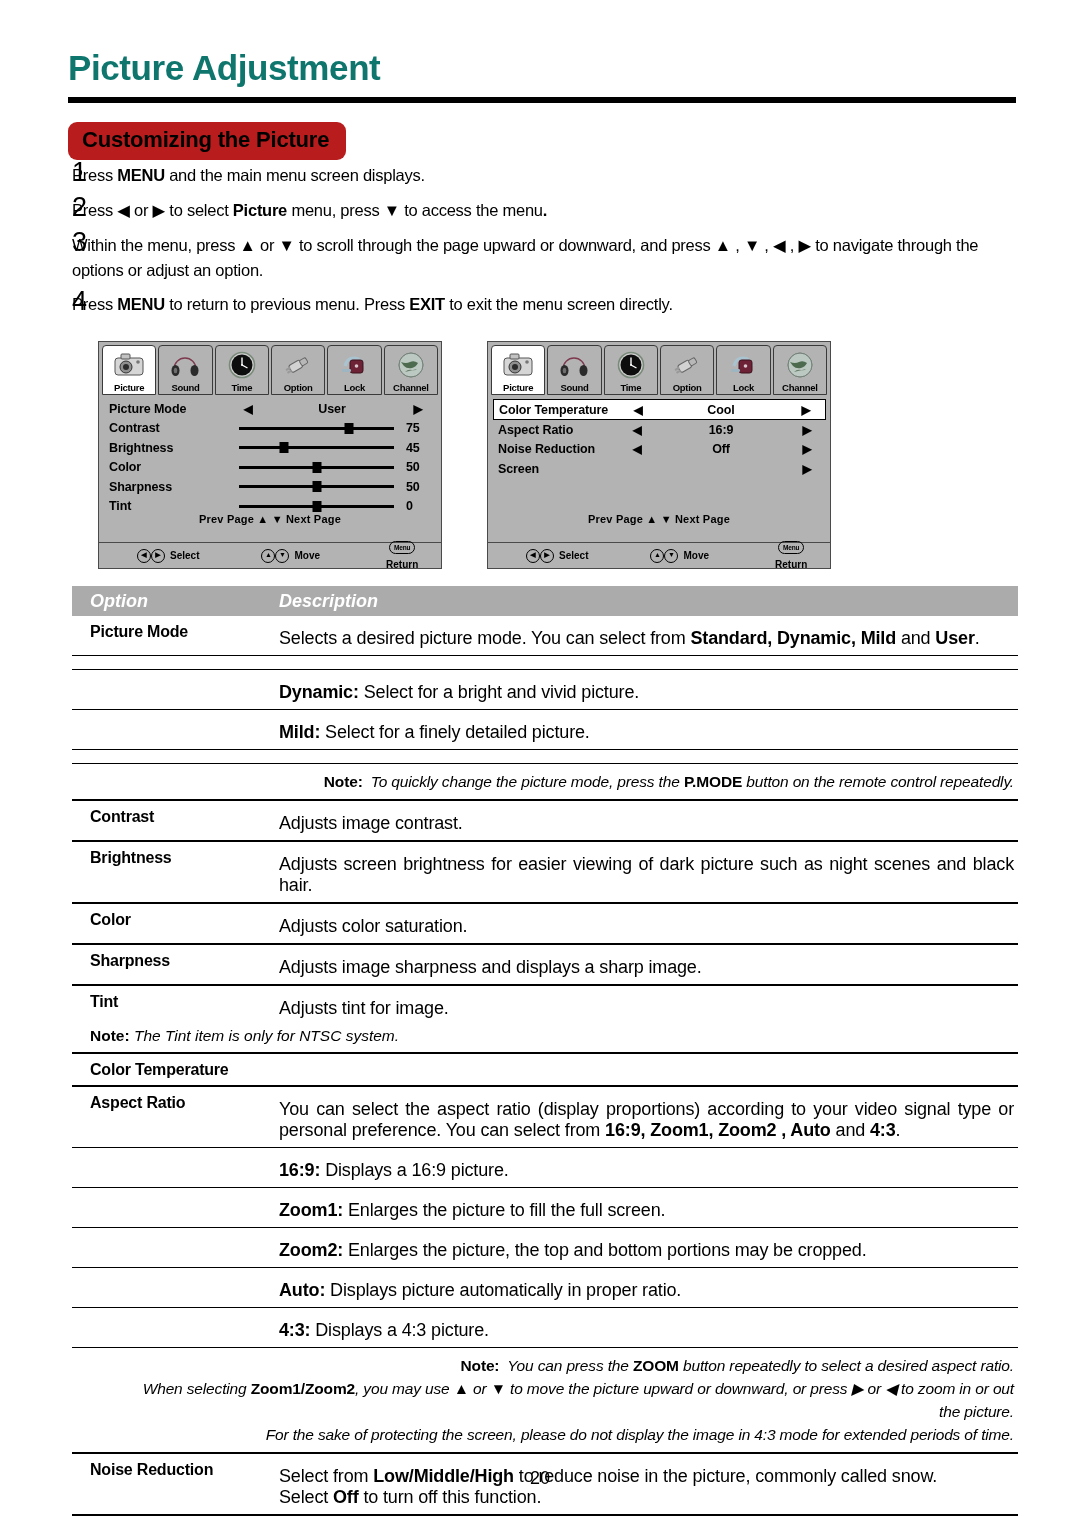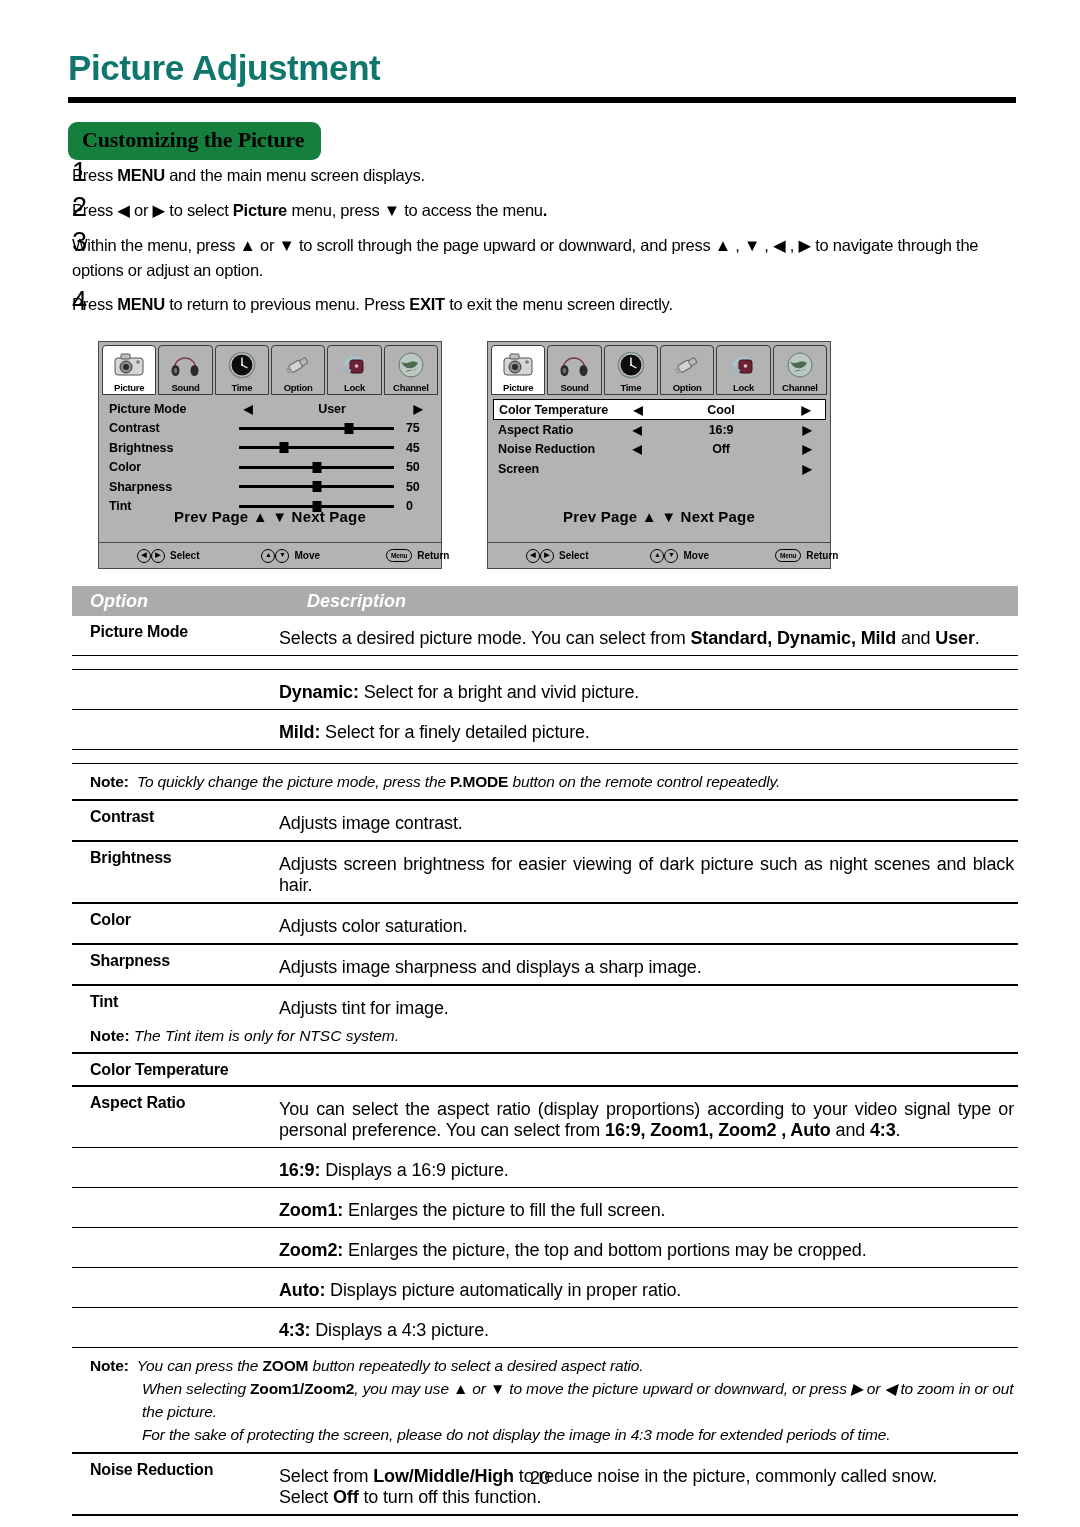--- a/index.html
+++ b/index.html
@@ -40,27 +40,26 @@
     width: 948px;
     height: 6px;
     background: #000;
   }
 
   
   .section-badge {
     position: absolute;
     left: 68px;
     top: 122px;
-    background: #15803d;
+    background: #b91c1c;
     border-radius: 9px;
     padding: 5px 17px 7px 14px;
     font-size: 22px;
     font-weight: bold;
     letter-spacing: -0.2px;
-    font-family: Liberation Serif, serif;
   }
 
   
   .steps {
     position: absolute;
     left: 72px;
     top: 163px;
     width: 950px;
   }
   .step {
@@ -183,39 +182,39 @@
     padding-left: 12px;
     font-size: 12.5px;
     font-weight: bold;
   }
 
   .osd-paging {
     position: absolute;
     bottom: 2px;
     left: 0; right: 0;
     text-align: center;
-    font-size: 15px;
+    font-size: 11px;
     font-weight: bold;
     letter-spacing: 0.2px;
   }
 
   .osd-footer {
     position: absolute;
     left: 0; right: 0; bottom: 0;
     height: 25px;
     border-top: 1.5px solid #4a4a4a;
     display: flex;
     align-items: center;
     font-size: 10px;
     font-weight: bold;
   }
   .osd-foot-item { display: flex; align-items: center; gap: 5px; }
   .ft1 { margin-left: 38px; }
   .ft2 { margin-left: 62px; }
-  .ft3 { margin-left: 66px; }
+  .ft3 { margin-left: 66px; flex-direction: column; }
   .pill {
     border: 1.2px solid #000;
     border-radius: 8px;
     padding: 0px 4px;
     font-size: 6.5px;
     font-weight: bold;
     line-height: 11px;
     letter-spacing: -0.2px;
   }
   .circbtn {
@@ -241,21 +240,21 @@
     background: #ababab;
     height: 30px;
     display: flex;
     align-items: center;
     color: #ffffff;
     font-style: italic;
     font-weight: bold;
     font-size: 18px;
   }
   .th-opt { width: 207px; flex: 0 0 207px; padding-left: 18px; box-sizing: border-box; }
-  .th-desc { flex: 1; margin-left: 28px; }
+  .th-desc { flex: 1; }
 
   .trow {
     display: flex;
     align-items: flex-start;
     border-bottom: 2.2px solid #000;
   }
   .trow.thin { border-bottom: 1.6px solid #000; }
   .trow.noline { border-bottom: none; }
   .td-opt {
     width: 207px;
@@ -277,20 +276,21 @@
   .td-desc b { font-weight: bold; }
 
   .noterow {
     display: flex;
     border-bottom: 2.2px solid #000;
     padding: 6px 4px 6px 18px;
     font-style: italic;
     font-size: 15.5px;
     line-height: 23px;
     letter-spacing: -0.15px;
+    text-align: right;
   }
   .noterow b { font-weight: bold; font-style: normal; }
   .noterow i b { font-style: normal; }
   .note-lbl { font-weight: bold; font-style: normal; margin-right: 4px; }
   .note-body { flex: 1; }
 
   .tintnote {
     border-bottom: 2.2px solid #000;
     padding: 0 4px 5px 18px;
     font-style: italic;

